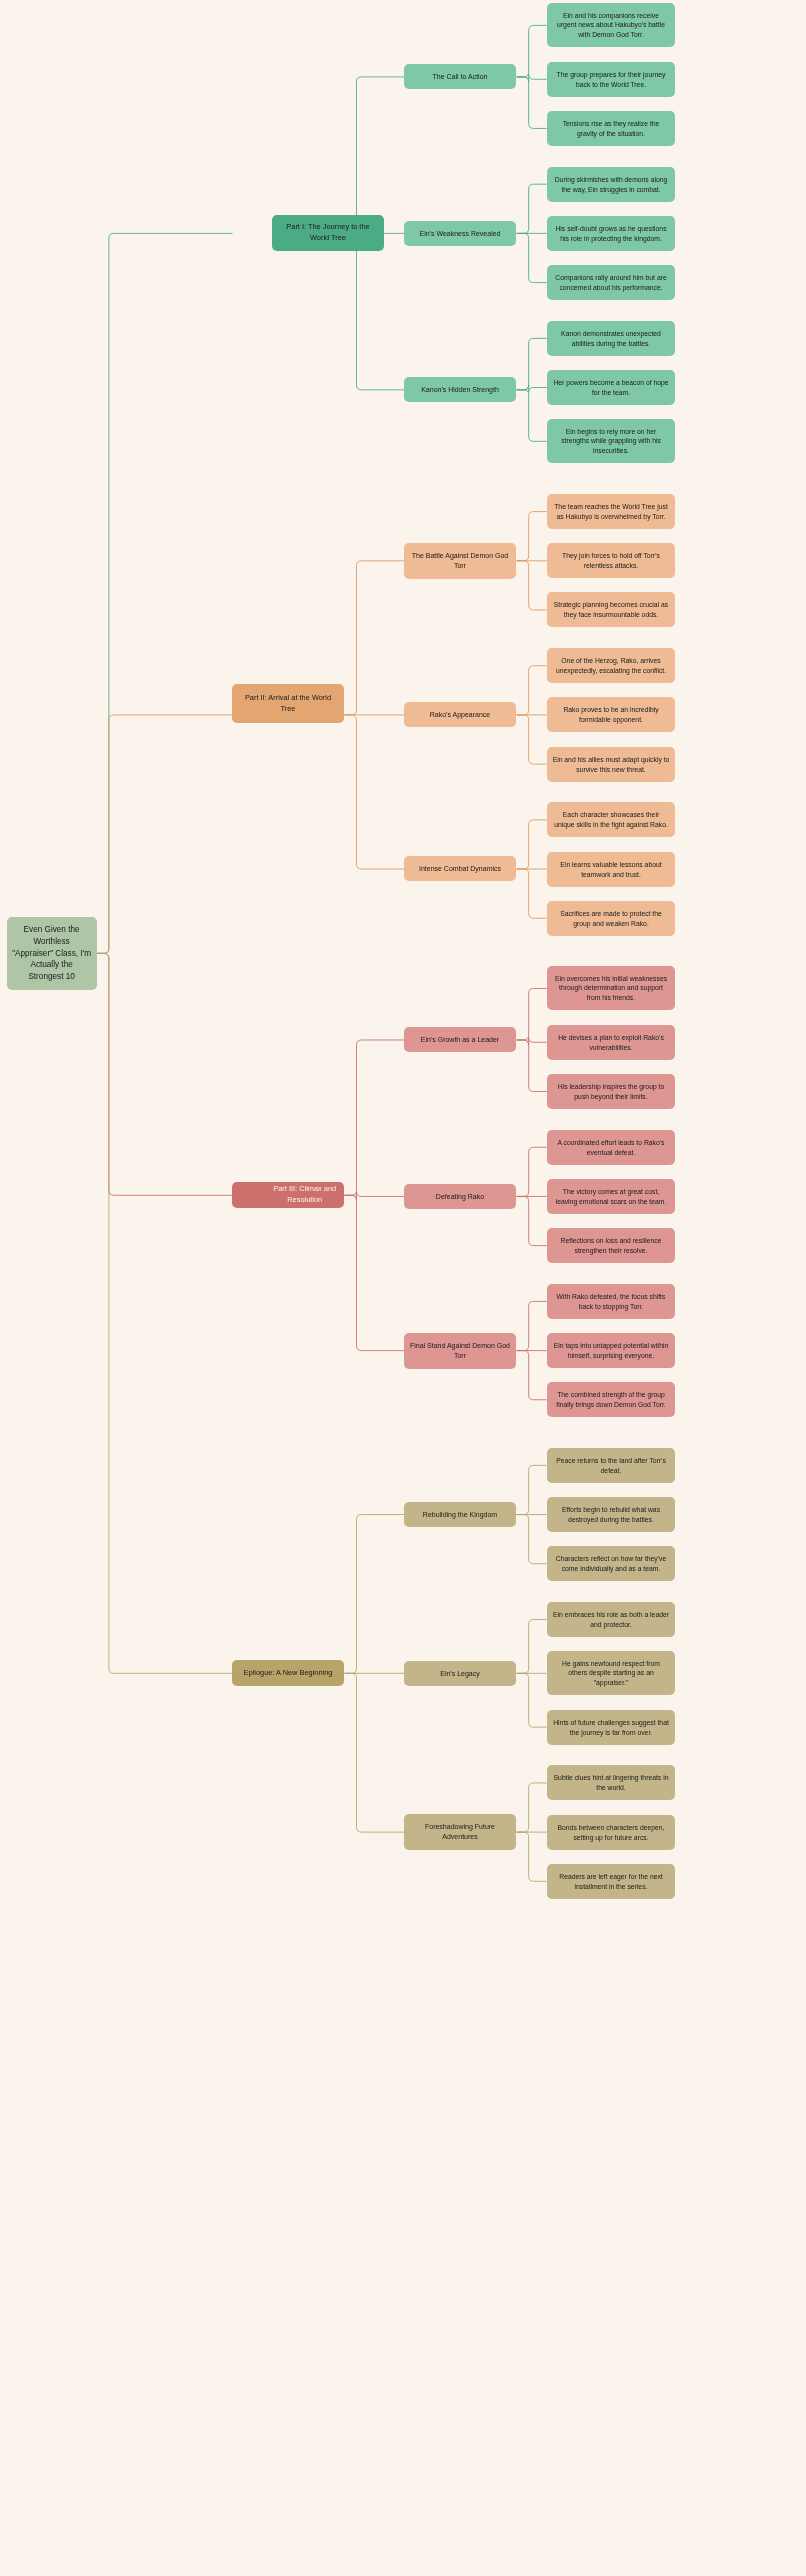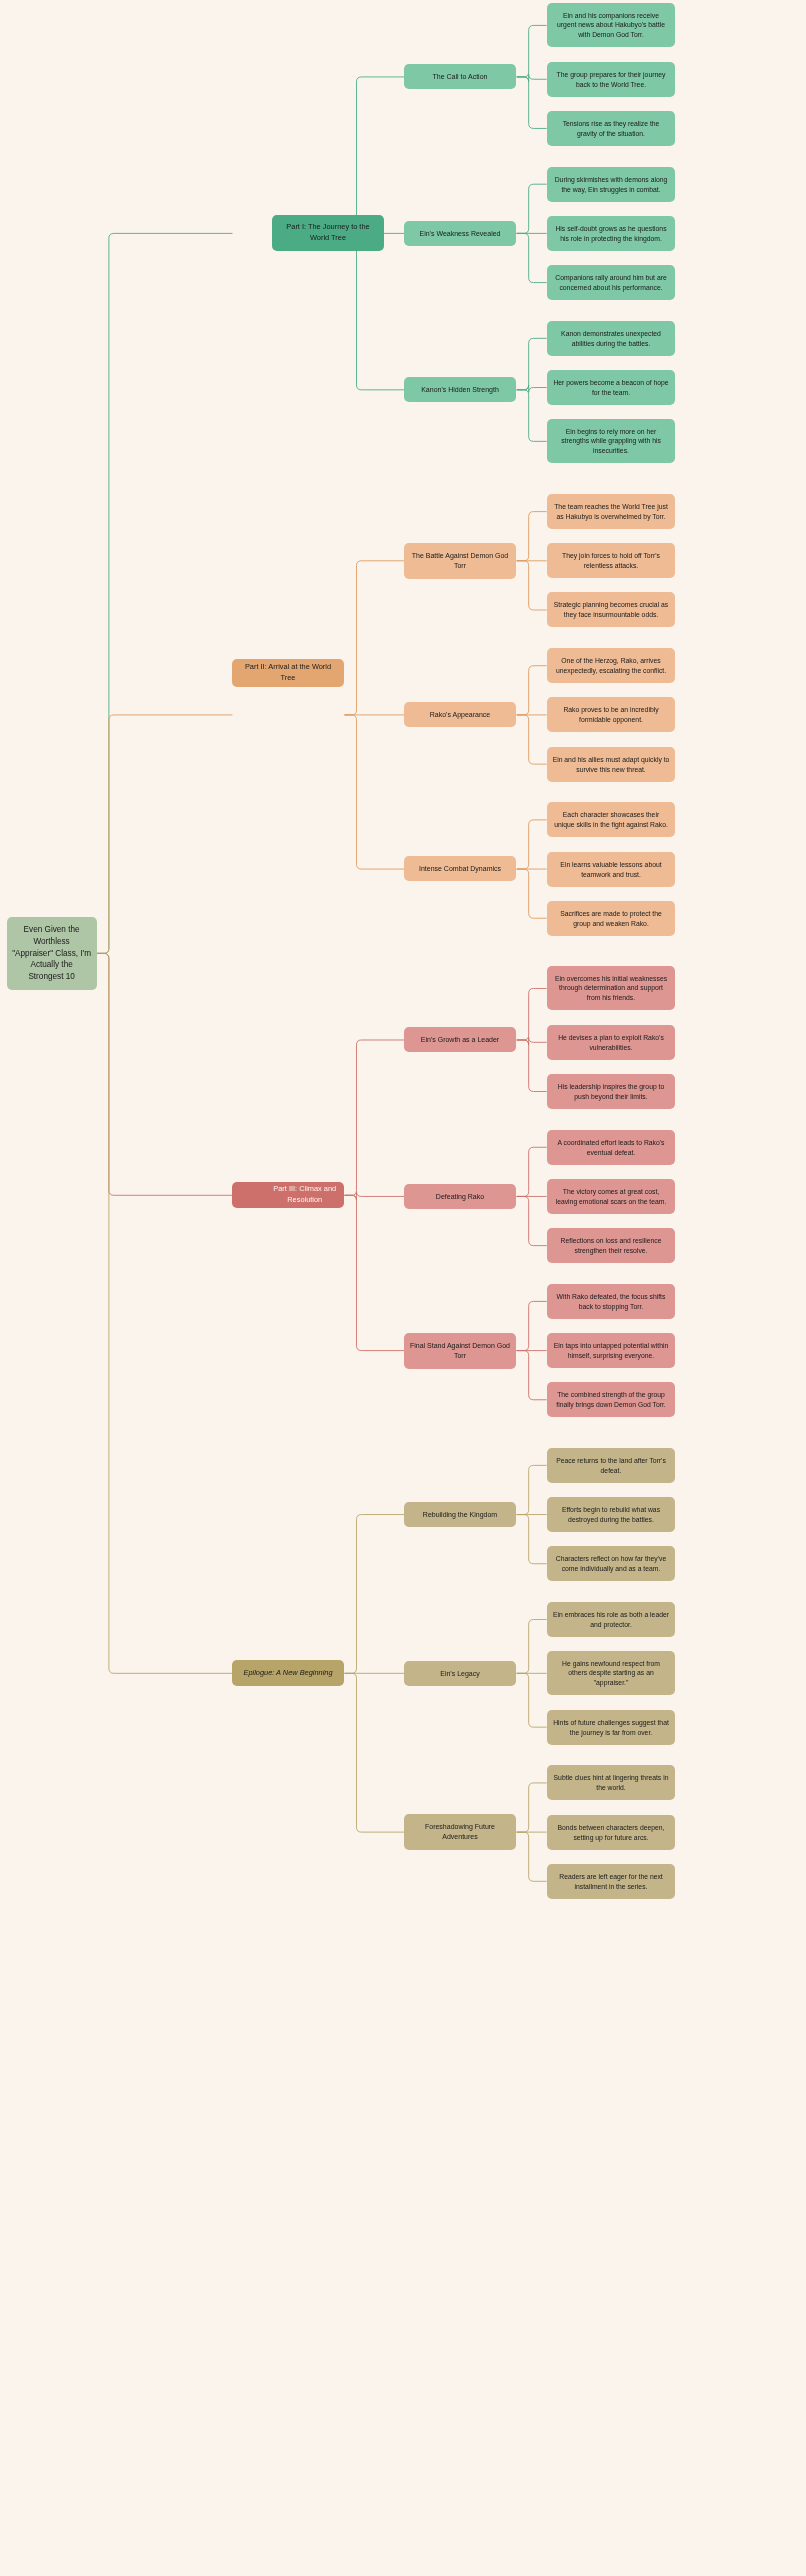--- a/index.html
+++ b/index.html
@@ -179,21 +179,21 @@
       </div>
       <div class="node n-l3 c-orange" style="left: 547px; top: 852px; width: 128px; height: 35px;">
         <span>Ein learns valuable lessons about teamwork and trust.</span>
       </div>
       <div class="node n-l3 c-orange" style="left: 547px; top: 901px; width: 128px; height: 35px;">
         <span>Sacrifices are made to protect the group and weaken Rako.</span>
       </div>
       <div class="node n-l2 c-orange" style="left: 404px; top: 856px; width: 112px; height: 25px;">
         <span>Intense Combat Dynamics</span>
       </div>
-      <div class="node n-l1 c-orange" style="left: 232px; top: 659px; width: 112px; height: 28px;">
+      <div class="node n-l1 c-orange" style="left: 232px; top: 684px; width: 112px; height: 39px;">
         <span>Part II: Arrival at the World Tree</span>
       </div>
       <div class="node n-l3 c-red" style="left: 547px; top: 966px; width: 128px; height: 44px;">
         <span>Ein overcomes his initial weaknesses through determination and support from his friends.</span>
       </div>
       <div class="node n-l3 c-red" style="left: 547px; top: 1025px; width: 128px; height: 35px;">
         <span>He devises a plan to exploit Rako's vulnerabilities.</span>
       </div>
       <div class="node n-l3 c-red" style="left: 547px; top: 1074px; width: 128px; height: 35px;">
         <span>His leadership inspires the group to push beyond their limits.</span>
@@ -257,21 +257,21 @@
       </div>
       <div class="node n-l3 c-khaki" style="left: 547px; top: 1815px; width: 128px; height: 35px;">
         <span>Bonds between characters deepen, setting up for future arcs.</span>
       </div>
       <div class="node n-l3 c-khaki" style="left: 547px; top: 1864px; width: 128px; height: 35px;">
         <span>Readers are left eager for the next installment in the series.</span>
       </div>
       <div class="node n-l2 c-khaki" style="left: 404px; top: 1814px; width: 112px; height: 36px;">
         <span>Foreshadowing Future Adventures</span>
       </div>
-      <div class="node n-l1 c-khaki" style="left: 232px; top: 1660px; width: 112px; height: 26px; font-style: italic;">
+      <div class="node n-l1 c-khaki" style="left: 232px; top: 1660px; width: 112px; height: 26px;">
         <span>Epilogue: A New Beginning</span>
       </div>
       <div class="node n-root" style="left: 6.6px; top: 917px; width: 90px; height: 73px;">
         <span>Even Given the Worthless "Appraiser" Class, I'm Actually the Strongest 10</span>
       </div>
     </div>
 </div>
 
 
 </body></html>

